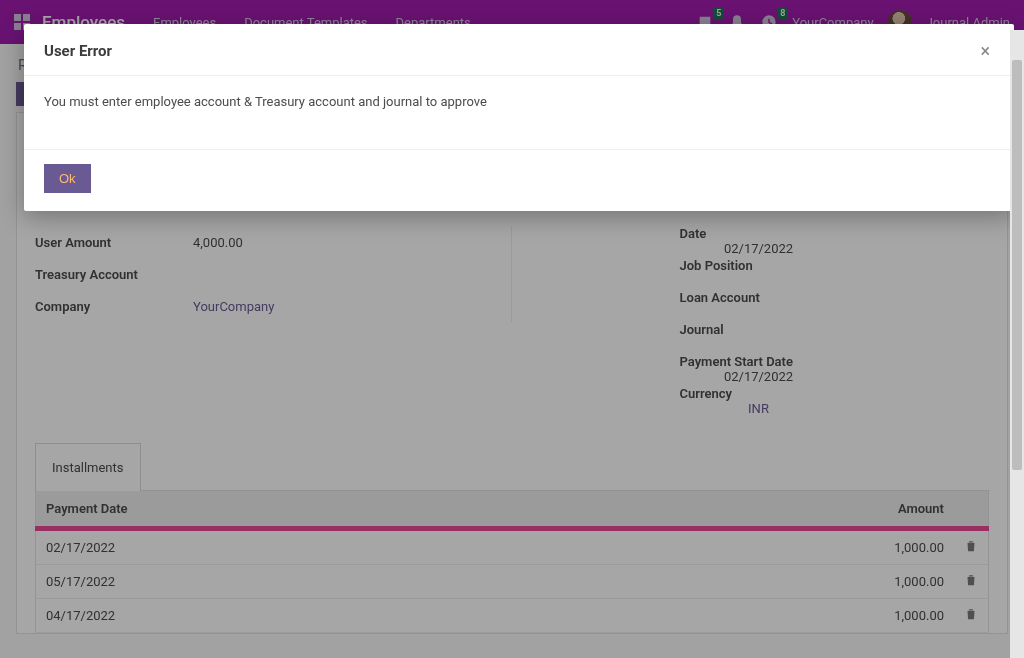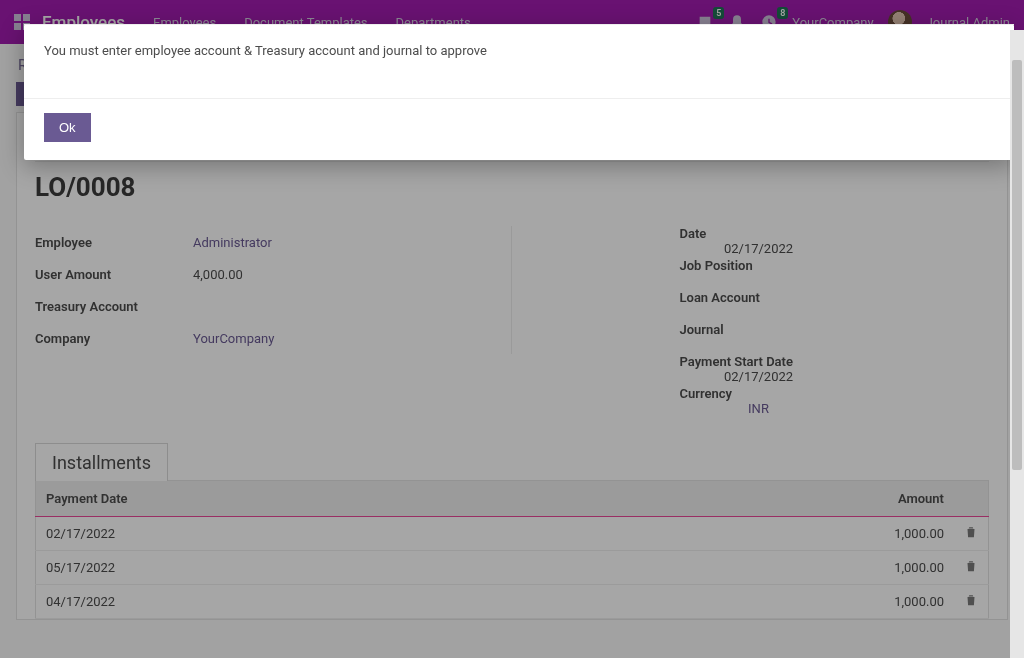--- a/index.html
+++ b/index.html
@@ -19,37 +19,37 @@
   .company { font-size: 13px; color: #d7d1e3; }
   .avatar { width: 24px; height: 24px; border-radius: 50%; background: radial-gradient(circle at 45% 35%, #e3c6b3 30%, #6a4c3b 32%); }
   .username { font-size: 13px; color: #d7d1e3; }
 
   
   .page { padding: 0 16px; background: #f9f9f9; height: 614px; overflow-y: auto; }
   .crumb { padding: 12px 0 8px 2px; font-size: 15px; color: #7a6e9a; }
   .crumb .sep { color: #777; margin: 0 4px; }
   .toolbar { display: flex; gap: 4px; margin-bottom: 6px; }
   .btn { border: 1px solid #b9b2c9; background: #fff; color: #4c4c4c; padding: 4px 10px; font-size: 12px; cursor: pointer; }
-  .btn.primary { background: #6a5a93; color: #ffffff; border-color: #6a5a93; }
+  .btn.primary { background: #6a5a93; color: #fdba74; border-color: #6a5a93; }
   .sheet { background: #fff; border: 1px solid #e2e2e2; padding: 12px 18px 0 18px; }
   .statusbar { display: flex; gap: 3px; padding-bottom: 12px; border-bottom: 1px solid #ededed; }
   h1.recname { font-size: 26px; font-weight: 700; margin: 10px 0 24px 0; color: #3c3c3c; }
   .fields { display: flex; gap: 0; }
   .col { flex: 1; }
   .row { display: flex; align-items: center; min-height: 32px; font-size: 13px; }
   .row .lab { width: 158px; font-weight: 600; color: #4c4c4c; }
   .row .val { color: #4c4c4c; }
   .row .val.link { color: #6a5a93; }
   .col:first-child .row { border-right: 1px solid #ededed; }
   .col:last-child .row { padding-left: 16px; flex-direction: column; }
 
   .tabs { margin-top: 24px; }
-  .tab { display: inline-block; border: 1px solid #d9d9d9; border-bottom: none; padding: 8px 16px; background: #fff; font-size: 18px; color: #4c4c4c; position: relative; top: 1px; }
+  .tab { display: inline-block; border: 1px solid #d9d9d9; border-bottom: none; padding: 16px 16px; background: #fff; font-size: 13px; color: #4c4c4c; position: relative; top: 1px; }
   table.installs { width: 100%; border-collapse: collapse; border: 1px solid #e2e2e2; font-size: 13px; }
-  table.installs th { background: #eeeeee; text-align: left; padding: 10px 10px; font-weight: 600; color: #4c4c4c; border-bottom: 1px solid #ec4899; }
+  table.installs th { background: #eeeeee; text-align: left; padding: 10px 10px; font-weight: 600; color: #4c4c4c; border-bottom: 5px solid #ec4899; }
   table.installs th.amount, table.installs td.amount { text-align: right; }
   table.installs td { padding: 8px 10px; border-bottom: 1px solid #eeeeee; }
   .trash svg { width: 14px; height: 14px; fill: #7a7a7a; }
 
   
   .dim { position: absolute; inset: 0; background: rgba(0,0,0,0.35); }
 
   
   .modal-wrap { position: absolute; top: 24px; left: 24px; right: 10px; background: #fff; border-radius: 2px; box-shadow: 0 6px 24px rgba(0,0,0,0.3); }
   .modal-head { display: flex; align-items: center; justify-content: space-between; padding: 16px 20px 14px 20px; }
@@ -117,24 +117,20 @@
   </div>
   <div class="sheet">
     <div class="statusbar">
       <button class="btn primary">APPROVE</button>
       <button class="btn">COMPUTE INSTALLMENT</button>
       <button class="btn">REFUSE</button>
     </div>
     <h1 class="recname">LO/0008</h1>
     <div class="fields">
       <div class="col">
-        <div class="row">
-            <span class="lab">Employee</span>
-            <span class="val link">Administrator</span>
-          </div>
         <div class="row">
             <span class="lab">User Amount</span>
             <span class="val">4,000.00</span>
           </div>
         <div class="row">
             <span class="lab">Treasury Account</span>
             <span class="val"></span>
           </div>
         <div class="row">
             <span class="lab">Company</span>
@@ -202,20 +198,24 @@
                 </svg></td>
           </tr>
         </tbody>
       </table>
     </div>
   </div>
 </div>
 
 <div class="dim"></div>
 <div class="modal-wrap">
+  <div class="modal-head">
+    <h4>User Error</h4>
+    <span class="modal-close">×</span>
+  </div>
   <div class="modal-body">
     <p>You must enter employee account &amp; Treasury account and journal to approve</p>
   </div>
   <div class="modal-foot">
     <button class="btn primary">Ok</button>
   </div>
 </div>
 
 <div class="scroll">
     <div class="thumb"></div>

